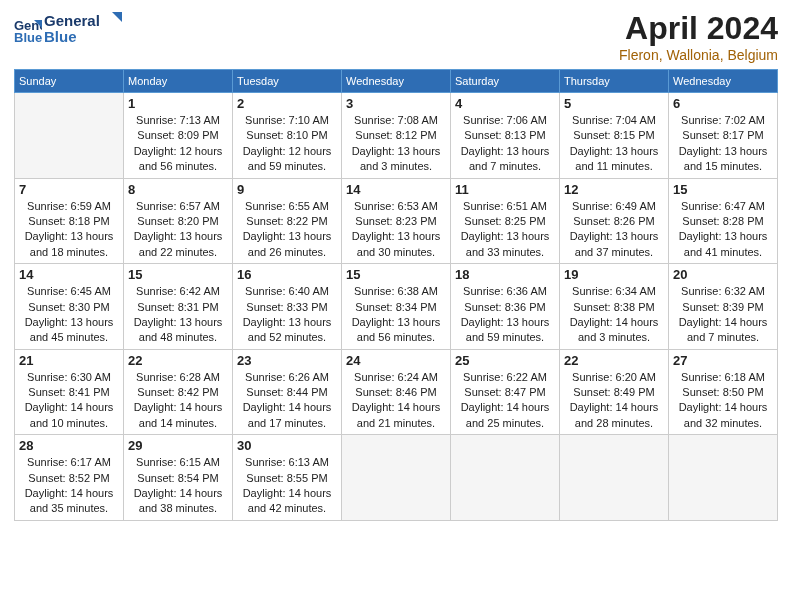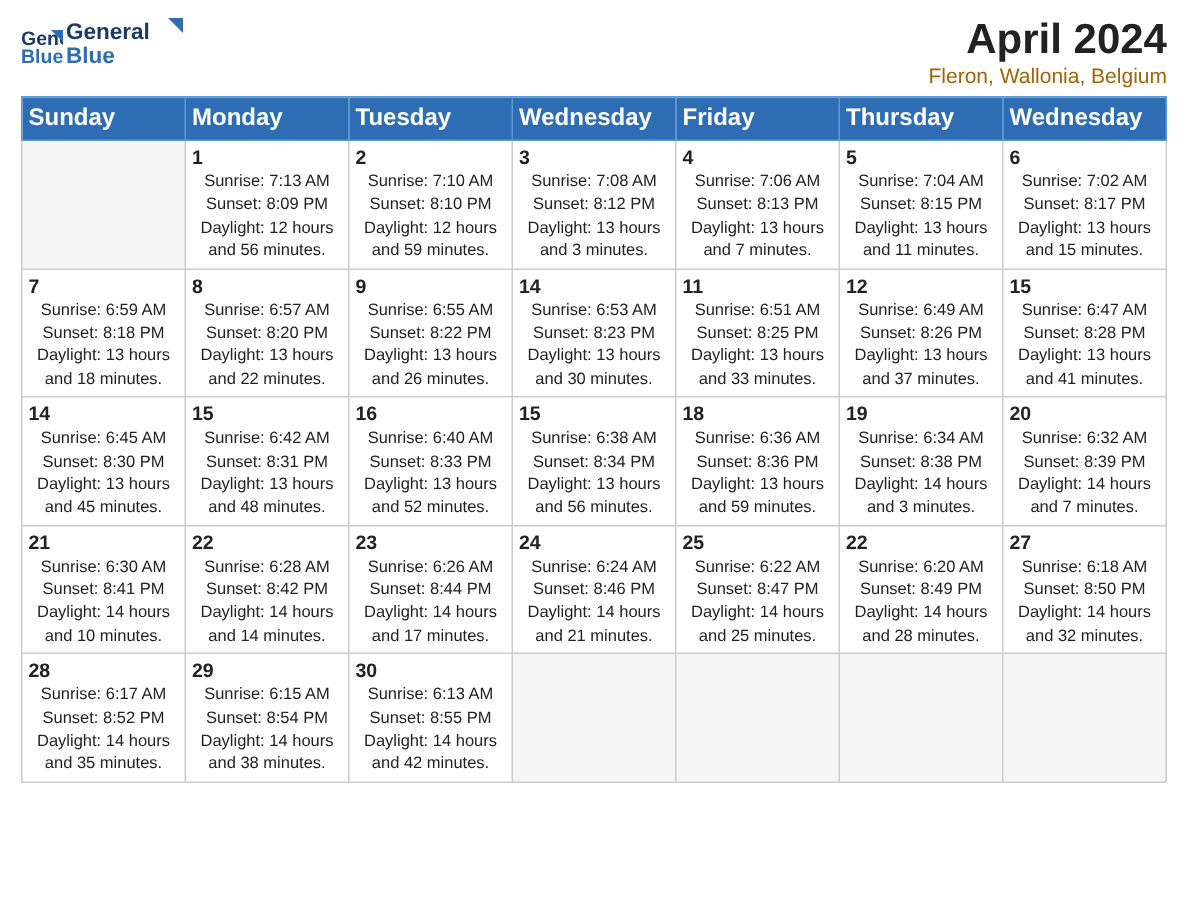--- a/index.html
+++ b/index.html
@@ -34,38 +34,38 @@
     }
     .logo-icon {
       width: 28px;
       height: 28px;
       margin-right: 2px;
     }
     .title-block {
       text-align: right;
     }
     .main-title {
-      font-size: 28px;
+      font-size: 32px;
       font-weight: bold;
       color: #222;
     }
     .subtitle {
       font-size: 14px;
       color: #a16207;
     }
     .calendar {
       width: 100%;
       border-collapse: collapse;
       table-layout: fixed;
     }
     .calendar thead tr th {
       background: #2e6db4;
       color: #fff;
-      font-size: 16px;
-      font-weight: bold;
+      font-size: 11px;
+      font-weight: normal;
       padding: 5px 4px;
       text-align: left;
       border: 1px solid #5a9ad4;
     }
     .calendar tbody tr td {
       border: 1px solid #ccc;
       vertical-align: top;
       padding: 3px 4px;
       font-size: 9.5px;
       color: #222;
@@ -116,21 +116,21 @@
     </div>
   </div>
 
   <table class="calendar">
     <thead>
       <tr>
       <th>Sunday</th>
           <th>Monday</th>
           <th>Tuesday</th>
           <th>Wednesday</th>
-          <th>Friday</th>
+          <th>Saturday</th>
           <th>Thursday</th>
           <th>Wednesday</th>
         </tr>
     </thead>
     <tbody id="calendar-body">
     <tr>
           <td class="empty"></td>
           <td>
             <span class="day-num">1</span>
             <div class="cell-text">Sunrise: 7:13 AM<br>Sunset: 8:09 PM<br>Daylight: 12 hours<br>and 56 minutes.</div>

